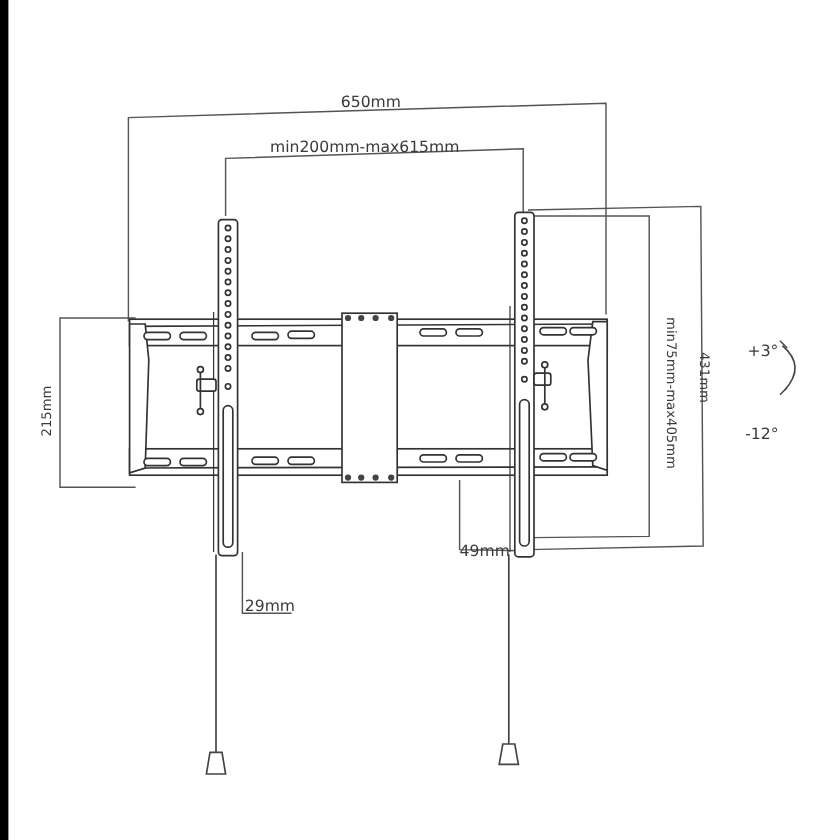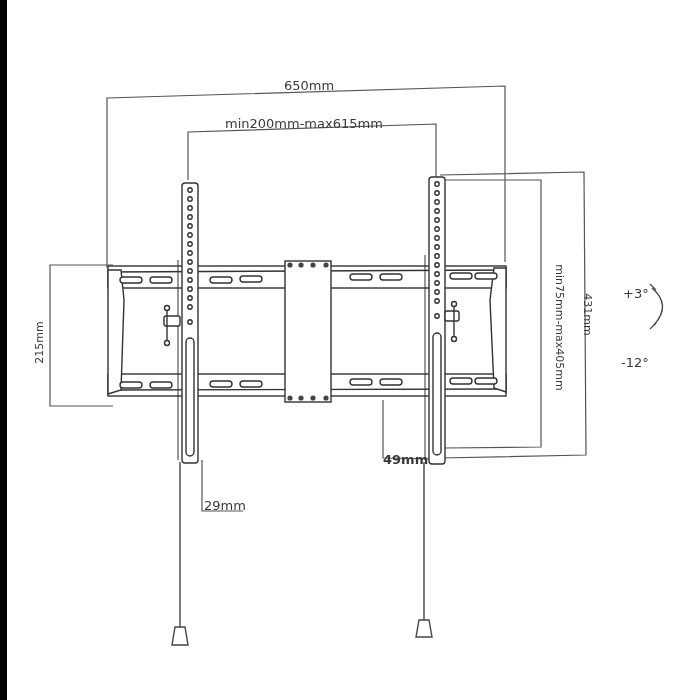--- a/index.html
+++ b/index.html
@@ -143,16 +143,16 @@
 
   <path d="M652,288 Q672,305 654,325" fill="none" stroke="#444444" stroke-width="1.4"></path>
   <path d="M650,284 L656,290 M650,329 L656,323" stroke="#444444" stroke-width="1.2"></path>
 </svg>
 
 <div class="lbl" style="left:284px;top:79px;">650mm</div>
 <div class="lbl" style="left:225px;top:117px;">min200mm-max615mm</div>
 <div class="vlbl" style="left:18px;top:337px;transform:rotate(-90deg);">215mm</div>
 <div class="vlbl" style="left:566px;top:309px;transform:rotate(90deg);">431mm</div>
 <div class="vlbl" style="left:496px;top:322px;transform:rotate(90deg);">min75mm-max405mm</div>
-<div class="lbl" style="left:383px;top:453px;font-weight:bold;">49mm</div>
+<div class="lbl" style="left:383px;top:453px;">49mm</div>
 <div class="lbl" style="left:204px;top:499px;">29mm</div>
 <div class="lbl" style="left:623px;top:287px;">+3°</div>
 <div class="lbl" style="left:621px;top:320px;margin-top:36px;">-12°</div>
 
 </body></html>

